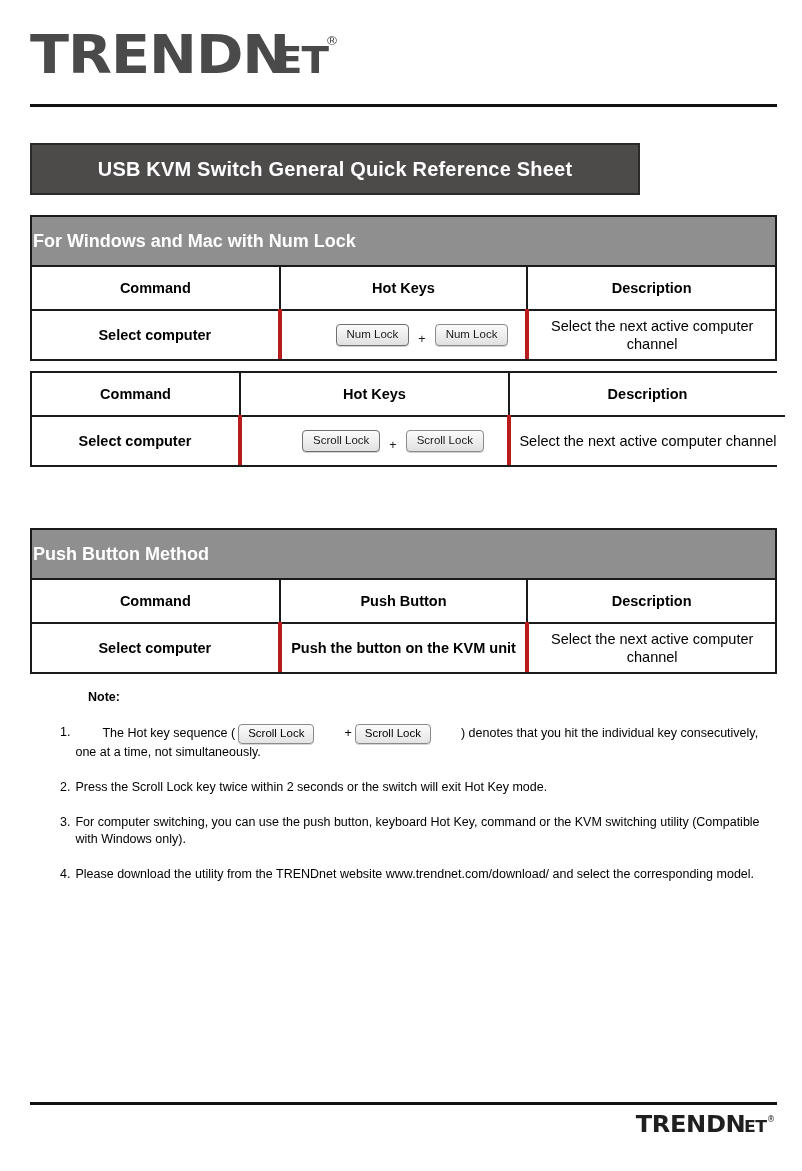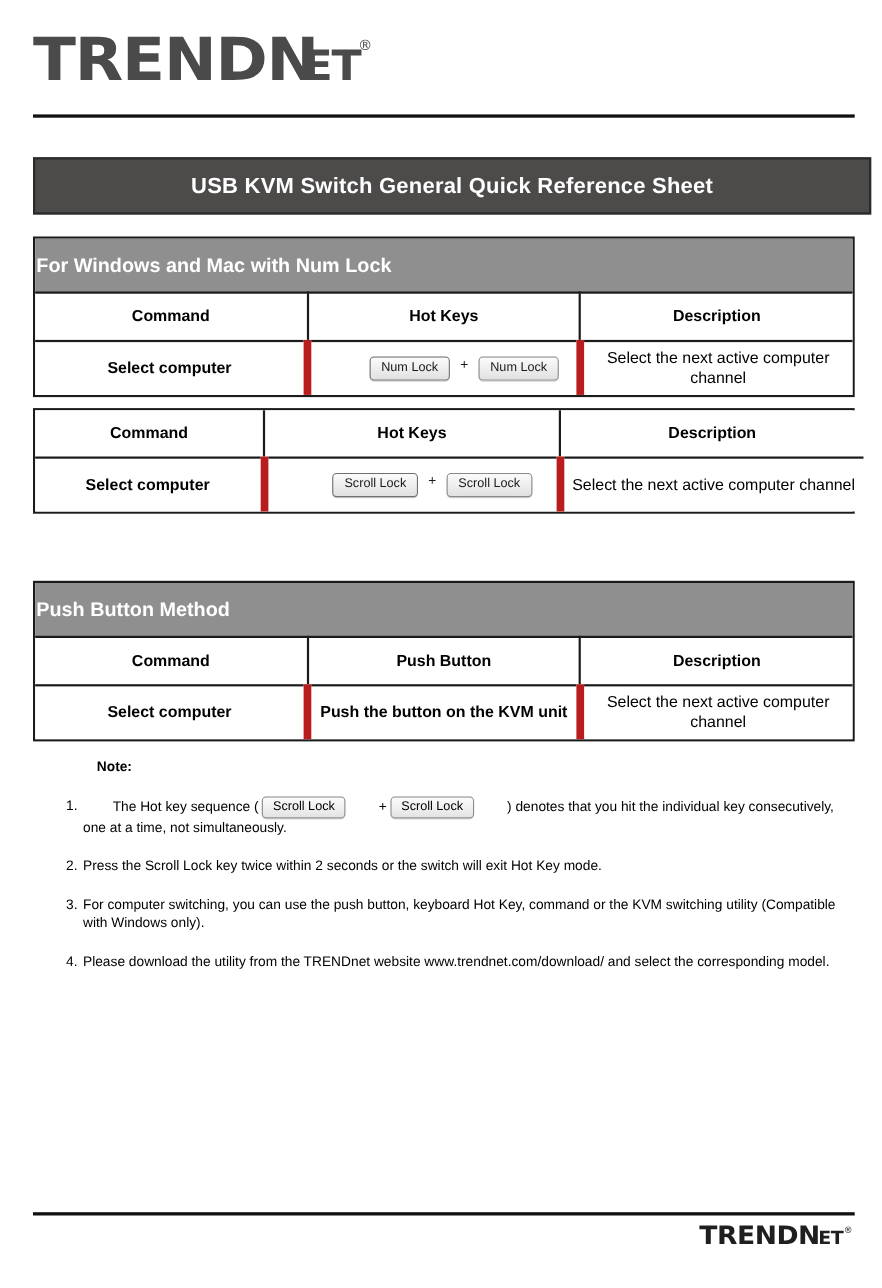--- a/index.html
+++ b/index.html
@@ -74,21 +74,21 @@
     width: 747px;
     height: 3px;
     background: #111111;
   }
 
   
   .title-banner {
     position: absolute;
     left: 30px;
     top: 143px;
-    width: 762px;
+    width: 610px;
     height: 52px;
     background: #4d4a4a;
     border: 2px solid #2a2a2a;
     box-sizing: border-box;
     display: flex;
     align-items: center;
     justify-content: center;
   }
   .title-banner-text {
     color: #ffffff;
@@ -132,36 +132,36 @@
     font-size: 14.5px;
     font-weight: bold;
     background: #ffffff;
   }
   .col-head-row td:last-child { border-right: none; }
 
   .body-row td {
     height: 46px;
     text-align: center;
     vertical-align: middle;
-    border-right: 7px solid #b91c1c;
+    border-right: 4px solid #b91c1c;
     background: #ffffff;
   }
   .body-row td:last-child { border-right: none; }
 
   .cell-bold { font-size: 14.5px; font-weight: bold; }
   .cell-normal { font-size: 14.5px; font-weight: normal; }
 
   .c1 { width: 205px; }
   .c2 { width: 265px; }
   .c3 { width: 273px; }
 
   
   .keys-wrap {
     display: flex;
-    align-items: flex-start;
+    align-items: flex-end;
     justify-content: center;
     gap: 9px;
     padding-left: 37px;
   }
   .keycap {
     display: inline-block;
     background: linear-gradient(to bottom, #fbfbfb 0%, #ededed 55%, #e0e0e0 100%);
     border: 1px solid #8a8a8a;
     border-radius: 4px;
     box-shadow: 0 1px 0 rgba(0,0,0,0.18);

